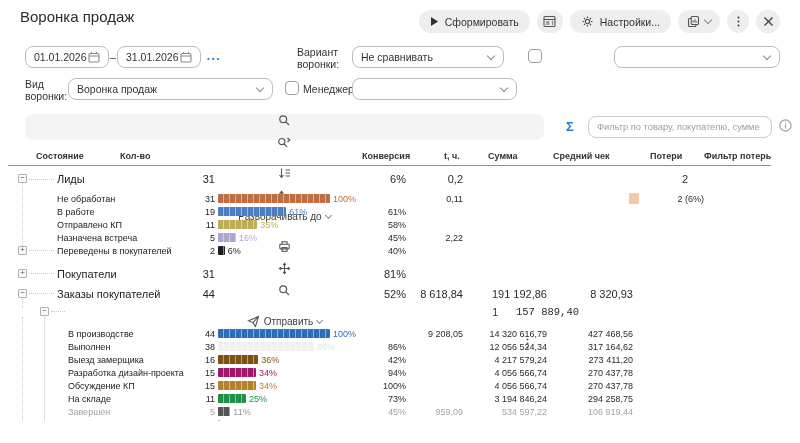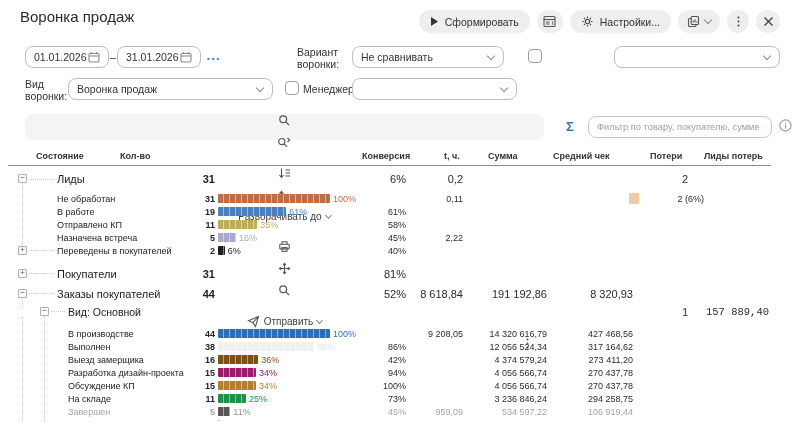--- a/index.html
+++ b/index.html
@@ -46,21 +46,21 @@
   .gh{position:absolute;top:3px;white-space:nowrap;}
   .gh-line{position:absolute;left:8px;width:763px;bottom:0;border-bottom:1px solid #8e8e8e;}
   .grid-body{position:relative;height:255px;overflow:hidden;}
   .row{display:flex;align-items:center;position:relative;white-space:nowrap;}
   .g1{height:18px;font-size:11px;}
   .g2{height:18px;font-size:10.5px;}
   .lf{height:13px;font-size:9px;}
   .row>div{flex:none;box-sizing:border-box;}
   .c-label{width:190px;padding-left:57px;color:#222;overflow:hidden;}
   .c-label.lv2{padding-left:68px;}
-  .c-count{width:25px;text-align:right;color:#222;font-weight:bold;}
+  .c-count{width:25px;text-align:right;color:#222;}
   .c-bar{width:144px;margin-left:3px;display:flex;align-items:center;}
   .bar{height:9px;flex:none;border-radius:1px;
        background-image:repeating-linear-gradient(90deg,rgba(255,255,255,0) 0 5px,rgba(255,255,255,.45) 5px 6px);}
   .pct{margin-left:3px;font-size:9px;}
   .c-conv{width:44px;text-align:right;}
   .c-t{width:57px;text-align:right;}
   .c-sum{width:84px;text-align:right;}
   .c-avg{width:86px;text-align:right;}
   .c-loss{width:73px;padding-right:18px;text-align:right;}
   .c-loss.tight{padding-right:2px;}
@@ -276,21 +276,21 @@
 
   <div class="grid">
     <div class="grid-head">
       <span class="gh" style="left:36px;">Состояние</span>
       <span class="gh" style="left:120px;">Кол-во</span>
       <span class="gh" style="left:362px;">Конверсия</span>
       <span class="gh" style="left:444px;">t, ч.</span>
       <span class="gh" style="left:488px;">Сумма</span>
       <span class="gh" style="left:553px;">Средний чек</span>
       <span class="gh" style="left:650px;">Потери</span>
-      <span class="gh" style="left:704px;">Лиды потерь</span>
+      <span class="gh" style="left:704px;">Фильтр потерь</span>
       <span class="gh-line"></span>
     </div>
     <div class="grid-body">
 
       <div class="guide-v" style="left:22px;top:17px;height:63px;"></div>
       <div class="guide-v" style="left:22px;top:133px;height:9px;"></div>
       <div class="guide-v" style="left:22px;top:151px;height:104px;"></div>
       <div class="guide-v" style="left:44px;top:151px;height:104px;"></div>
       <div class="guide-h" style="left:29px;width:25px;top:13px;"></div>
       <div class="guide-h" style="left:29px;width:25px;top:84px;"></div>
@@ -401,21 +401,20 @@
           <div class="c-bar"></div>
           <div class="c-conv">52%</div>
           <div class="c-t">8 618,84</div>
           <div class="c-sum">191 192,86</div>
           <div class="c-avg">8 320,93</div>
           <div class="c-loss"></div>
           <div class="c-losssum"></div>
         </div>
         <div class="row g2">
           <span class="exp l2">−</span>
-          <div class="c-label lv2">Вид: Основной</div>
           <div class="c-count"></div>
           <div class="c-bar"></div>
           <div class="c-conv"></div>
           <div class="c-t"></div>
           <div class="c-sum"></div>
           <div class="c-avg"></div>
           <div class="c-loss">1</div>
           <div class="c-losssum">157 889,40</div>
         </div>
         <div class="row lf" style="margin-top: 6px;">
@@ -448,21 +447,21 @@
         </div>
         <div class="row lf">
           <div class="c-label lv2">Выезд замерщика</div>
           <div class="c-count">16</div>
           <div class="c-bar">
             <span class="bar" style="width: 40.32px; background-color: rgb(124, 82, 19);"></span>
             <span class="pct" style="color: rgb(124, 82, 19);">36%</span>
           </div>
           <div class="c-conv">42%</div>
           <div class="c-t"></div>
-          <div class="c-sum">4 374 579,24</div>
+          <div class="c-sum">4 217 579,24</div>
           <div class="c-avg">273 411,20</div>
           <div class="c-loss"></div>
           <div class="c-losssum"></div>
         </div>
         <div class="row lf">
           <div class="c-label lv2">Разработка дизайн-проекта</div>
           <div class="c-count">15</div>
           <div class="c-bar">
             <span class="bar" style="width: 38.08px; background-color: rgb(156, 25, 108);"></span>
             <span class="pct" style="color: rgb(156, 25, 108);">34%</span>
@@ -490,21 +489,21 @@
         </div>
         <div class="row lf">
           <div class="c-label lv2">На складе</div>
           <div class="c-count">11</div>
           <div class="c-bar">
             <span class="bar" style="width: 28px; background-color: rgb(29, 145, 71);"></span>
             <span class="pct" style="color: rgb(29, 145, 71);">25%</span>
           </div>
           <div class="c-conv">73%</div>
           <div class="c-t"></div>
-          <div class="c-sum">3 236 846,24</div>
+          <div class="c-sum">3 194 846,24</div>
           <div class="c-avg">294 258,75</div>
           <div class="c-loss"></div>
           <div class="c-losssum"></div>
         </div>
         <div class="row lf dim">
           <div class="c-label lv2">Завершен</div>
           <div class="c-count">5</div>
           <div class="c-bar">
             <span class="bar" style="width: 12.32px; background-color: rgb(85, 85, 85);"></span>
             <span class="pct" style="color: rgb(150, 150, 150);">11%</span>

